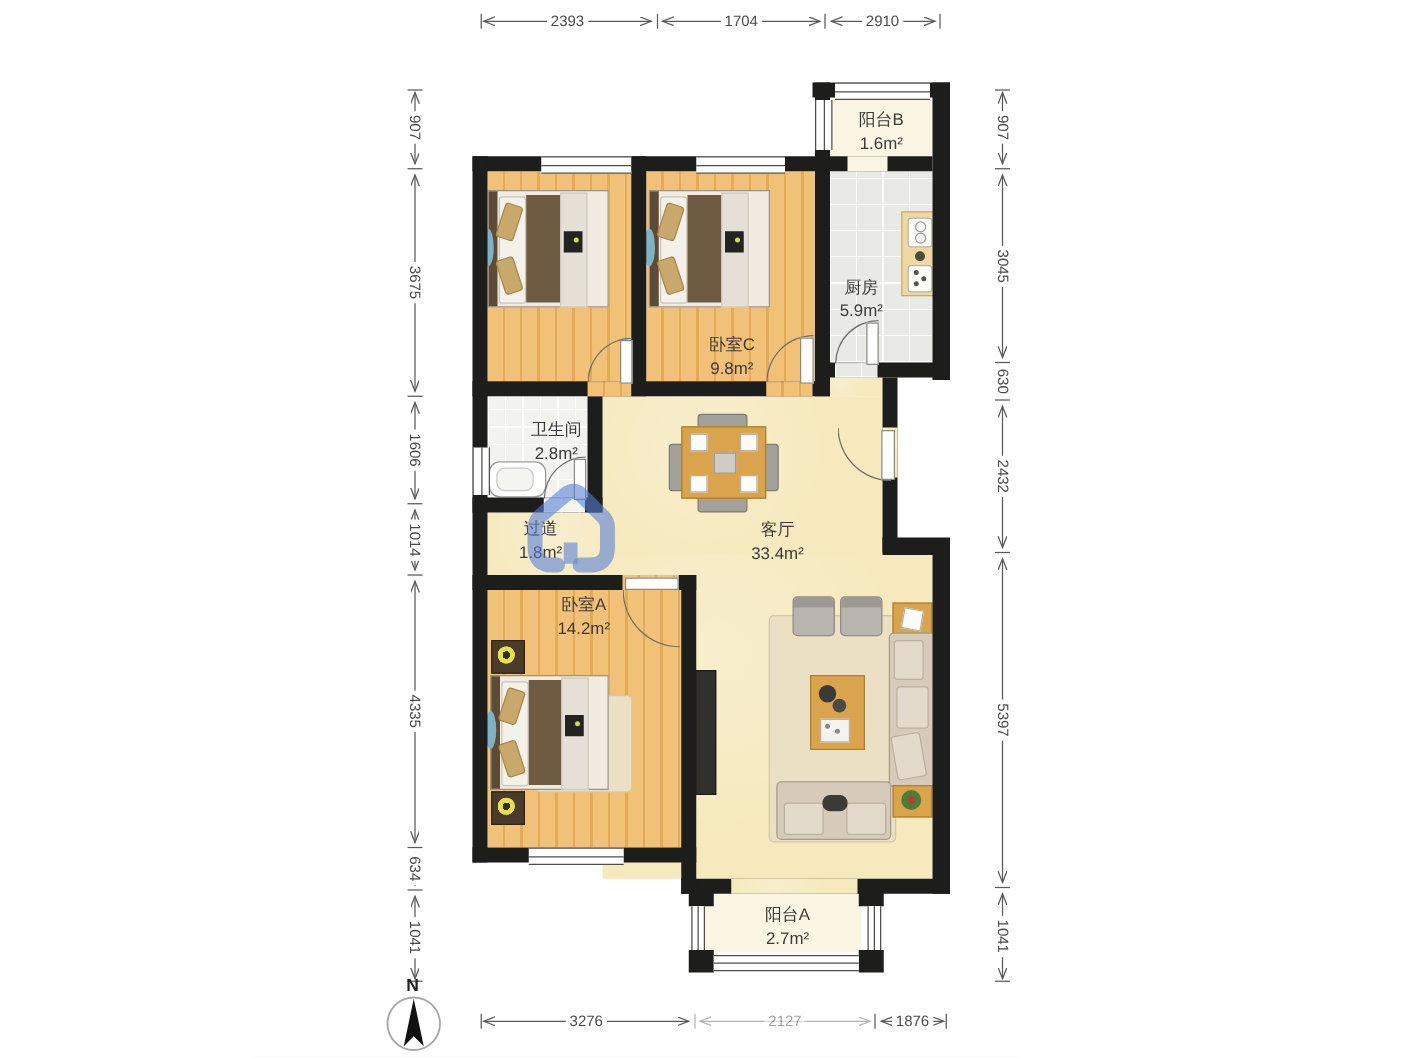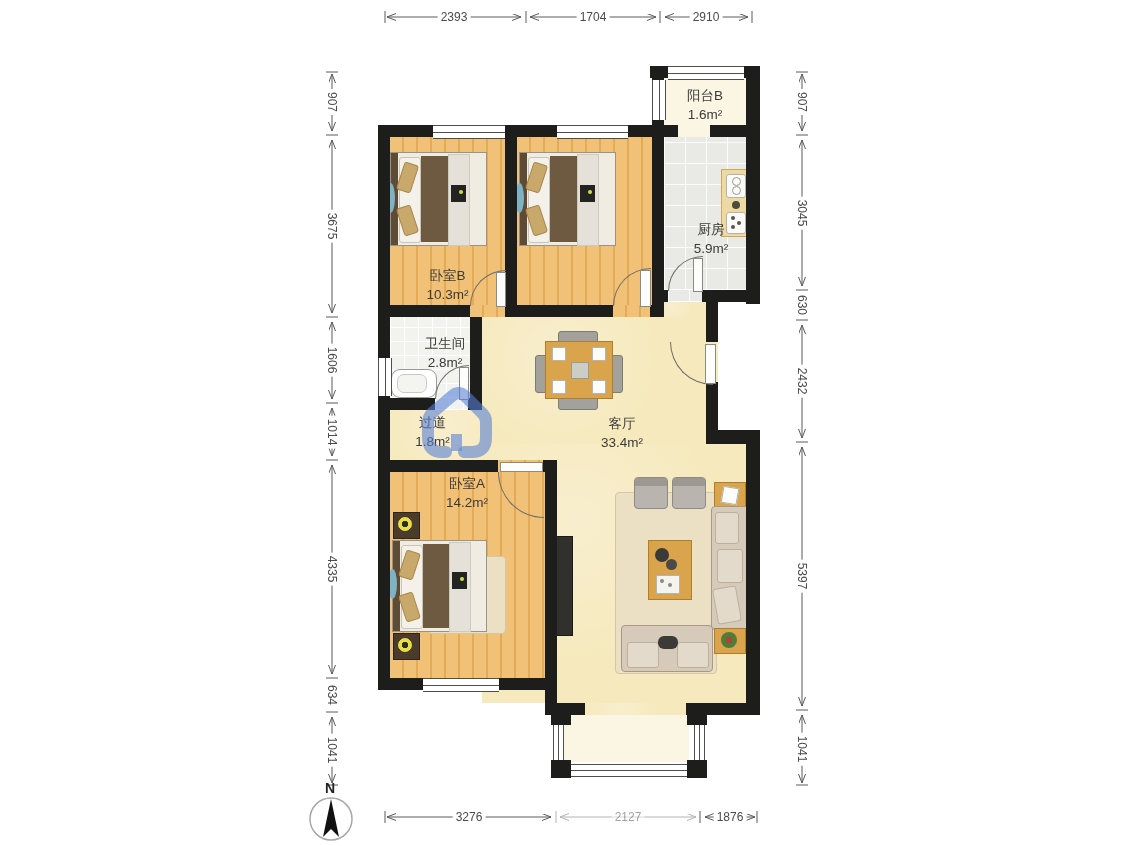--- a/index.html
+++ b/index.html
@@ -234,47 +234,51 @@
   <div class="leaf" style="left:640px;top:270px;width:9px;height:35px;"></div>
   <div class="arc tl" style="left:668px;top:256px;width:34px;height:34px;"></div>
   <div class="leaf" style="left:693px;top:258px;width:8px;height:32px;"></div>
   <div class="arc tl" style="left:435px;top:365px;width:33px;height:33px;"></div>
   <div class="leaf" style="left:459px;top:367px;width:8px;height:31px;"></div>
   <div class="arc bl" style="left:498px;top:472px;width:45px;height:45px;"></div>
   <div class="leaf" style="left:500px;top:462px;width:41px;height:8px;"></div>
   <div class="arc bl" style="left:670px;top:342px;width:42px;height:42px;"></div>
   <div class="leaf" style="left:705px;top:344px;width:9px;height:38px;"></div>
 
-  <div class="roomlab" style="left:390px;top:266px;width:115px;">
-    <span class="nm">卧室B</span>
-    <span class="ar">10.3m²</span>
+  <div class="roomlab" style="left:528px;top:266px;width:115px;">
+    <span class="nm">卧室C</span>
+    <span class="ar">9.8m²</span>
   </div>
   <div class="roomlab" style="left:666px;top:86px;width:78px;">
     <span class="nm">阳台B</span>
     <span class="ar">1.6m²</span>
   </div>
-  <div class="roomlab" style="left:674px;top:220px;width:74px;">
+  <div class="roomlab" style="left:652px;top:220px;width:74px;">
     <span class="nm">厨房</span>
     <span class="ar">5.9m²</span>
   </div>
   <div class="roomlab" style="left:400px;top:334px;width:90px;">
     <span class="nm">卫生间</span>
     <span class="ar">2.8m²</span>
   </div>
   <div class="roomlab" style="left:390px;top:413px;width:85px;">
     <span class="nm">过道</span>
     <span class="ar">1.8m²</span>
   </div>
   <div class="roomlab" style="left:572px;top:414px;width:100px;">
     <span class="nm">客厅</span>
     <span class="ar">33.4m²</span>
   </div>
   <div class="roomlab" style="left:417px;top:474px;width:100px;">
     <span class="nm">卧室A</span>
     <span class="ar">14.2m²</span>
+  </div>
+  <div class="roomlab" style="left:578px;top:722px;width:104px;">
+    <span class="nm">阳台A</span>
+    <span class="ar">2.7m²</span>
   </div>
 
   <svg id="wm-logo" width="78" height="80" viewBox="0 0 78 80">
     <path d="M44,70 L52,70 Q66,70 66,56 L66,40 Q66,34 61,30 L45,14 Q39,8 32,14 L12,31 Q8,35 8,41 L8,56 Q8,70 22,70 L26,70" fill="none" stroke="rgba(85,128,214,0.62)" stroke-width="12" stroke-linecap="round" stroke-linejoin="round"></path>
     <rect x="31" y="52" width="11" height="17" fill="rgba(85,128,214,0.62)"></rect>
   </svg>
 
   <svg id="dimsvg" width="1135" height="846">
     <defs>
       <marker id="ah" markerWidth="12" markerHeight="10" refX="9" refY="3.5" orient="auto-start-reverse" markerUnits="userSpaceOnUse">

